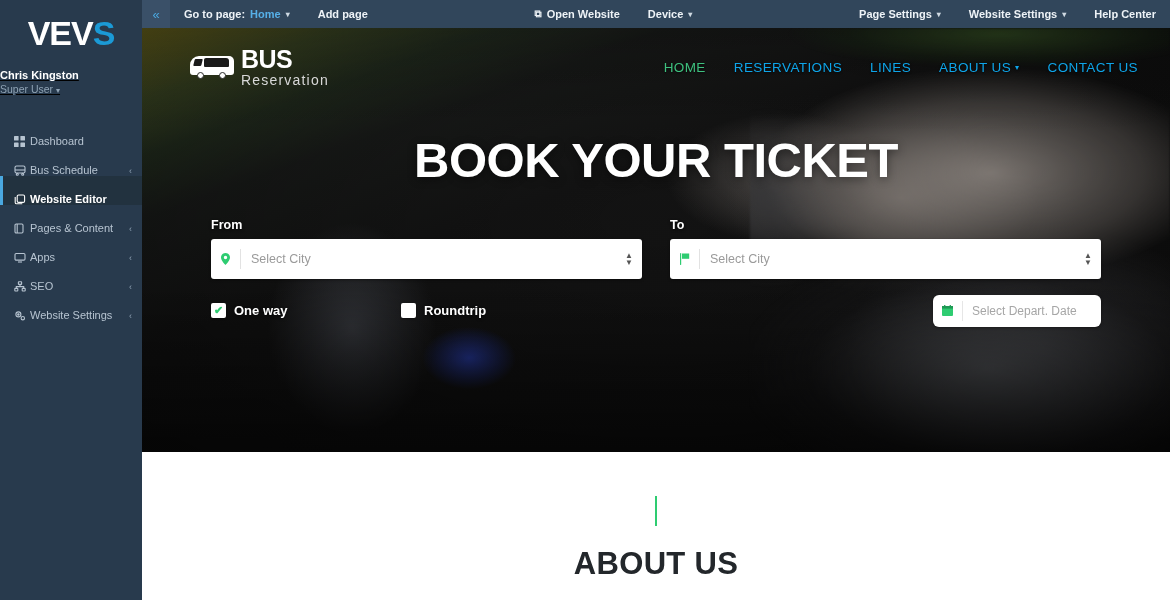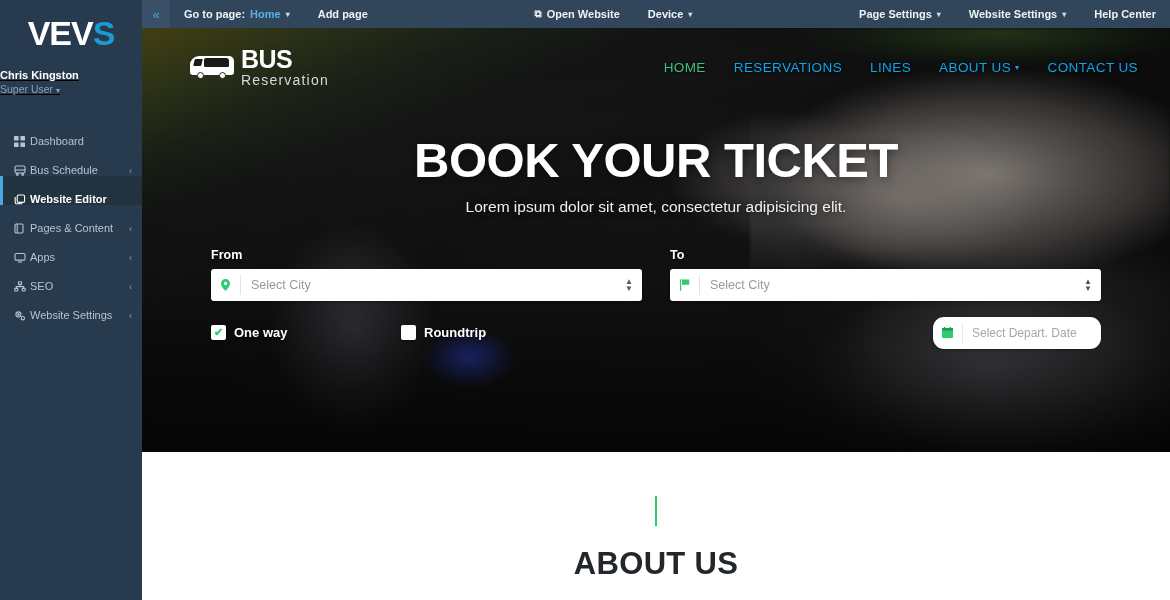--- a/index.html
+++ b/index.html
@@ -326,21 +326,21 @@
   }
   .field-col { flex: 1 1 0; }
   .field-label {
     color: #ffffff;
     font-size: 12.5px;
     font-weight: bold;
     margin-bottom: 7px;
     text-shadow: 0 1px 3px rgba(0,0,0,0.7);
   }
   .select-box {
-    height: 32px;
+    height: 40px;
     background: #ffffff;
     border-radius: 3px;
     display: flex;
     align-items: center;
     box-shadow: 0 1px 3px rgba(0,0,0,0.4);
     cursor: pointer;
     overflow: hidden;
   }
   .select-ico {
     width: 30px;
@@ -398,21 +398,21 @@
     color: #ffffff;
     font-size: 13px;
     font-weight: bold;
     text-shadow: 0 1px 3px rgba(0,0,0,0.7);
   }
   .date-field {
     margin-left: auto;
     width: 168px;
     height: 32px;
     background: #ffffff;
-    border-radius: 11px;
+    border-radius: 6px;
     display: flex;
     align-items: center;
     box-shadow: 0 1px 3px rgba(0,0,0,0.4);
     cursor: pointer;
     overflow: hidden;
     text-align: center;
   }
   .date-ico {
     width: 30px;
     flex: 0 0 30px;
@@ -658,21 +658,20 @@
                 <span class="caret">▾</span>
               </a>
             <a>
                 <span>CONTACT US</span>
               </a>
           </nav>
         </header>
 
         <div class="hero-inner">
           <h1 class="hero-title">BOOK YOUR TICKET</h1>
-          <p class="hero-sub">Lorem ipsum dolor sit amet, consectetur adipisicing elit.</p>
         </div>
 
         <div class="book-form">
 
           <div class="row-fields">
 
             <div class="field-col">
               <div class="field-label">From</div>
               <div class="select-box">
                 <span class="select-ico">

